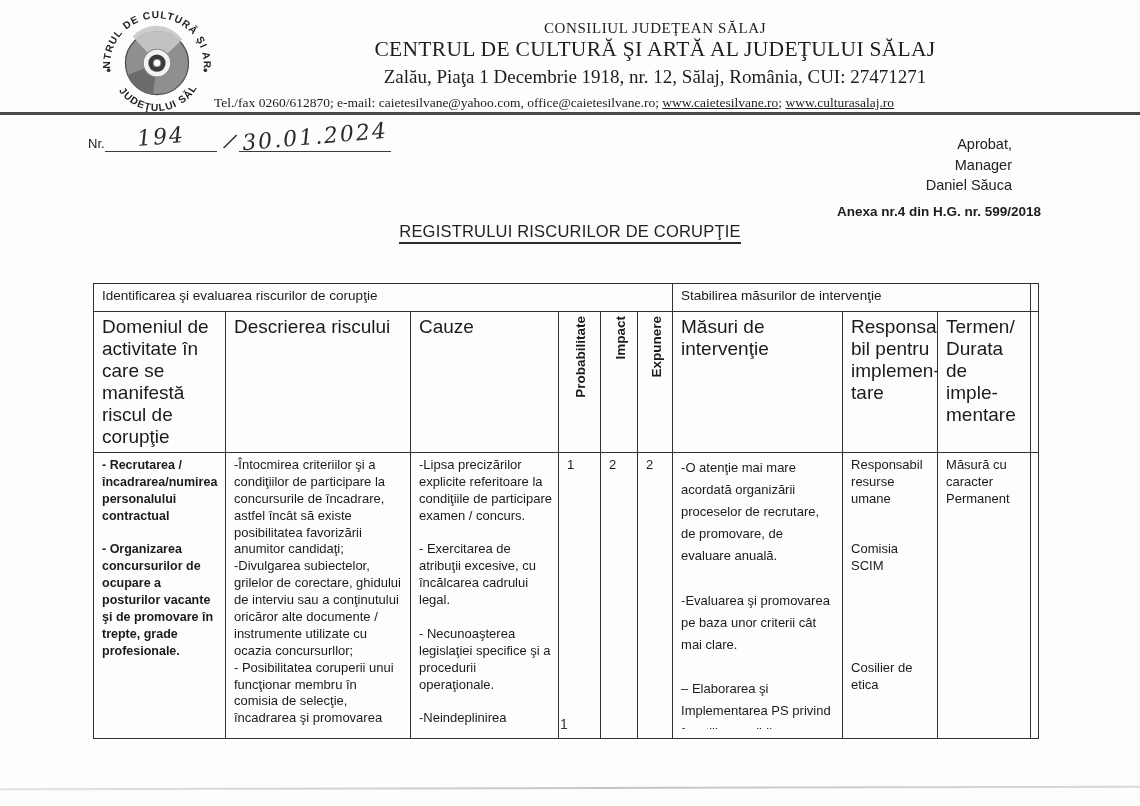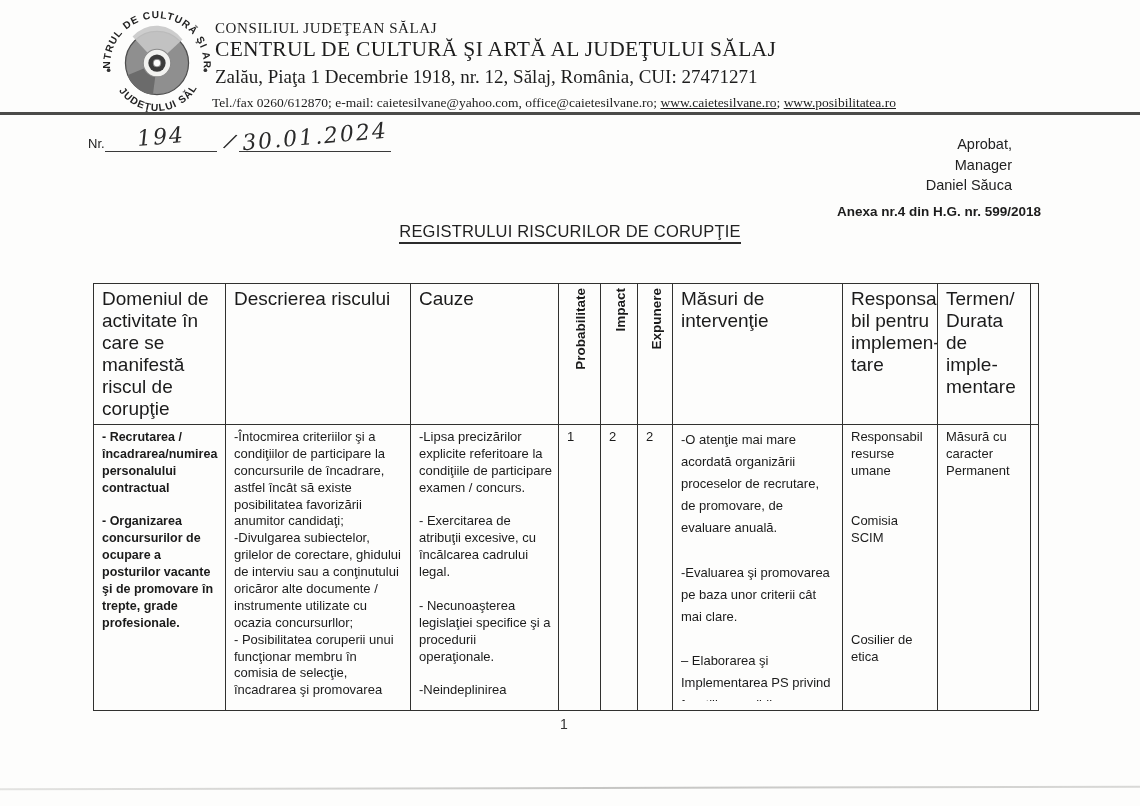--- a/index.html
+++ b/index.html
@@ -4,21 +4,21 @@
 <style>
   * { margin:0; padding:0; box-sizing:border-box; }
   body { background:#ffffff; font-family:"Liberation Sans", sans-serif; }
   .page {
     position:relative; width:1140px; height:806px;
     background:#fdfdfc; color:#1c1c1c; overflow:hidden;
   }
 
   
   .logo { position:absolute; left:102px; top:6px; width:110px; height:110px; }
-  .lh-block { position:absolute; left:215px; top:20px; width:880px; text-align:left;
+  .lh-block { position:absolute; left:215px; top:20px; width:880px; text-align:center;
               font-family:"Liberation Serif", serif; color:#1d1d1d; }
   .parent-org { font-size:15px; letter-spacing:0.6px; }
   .org-name   { font-size:21.5px; letter-spacing:0.3px; margin-top:0; }
   .org-addr   { font-size:19px; margin-top:4px; }
   .contact-line { position:absolute; left:0; top:95px; width:1108px; text-align:center;
                   font-family:"Liberation Serif", serif; font-size:13.5px; }
   .contact-line .site { text-decoration:underline; color:#1d1d1d; }
   .header-rule { position:absolute; left:0; top:112px; width:1140px; height:2.5px;
                  background:#4b4b49; }
 
@@ -97,21 +97,21 @@
     <text font-family="Liberation Sans, sans-serif" font-size="10" font-weight="bold" fill="#222" letter-spacing="1">
       <textPath href="#arcBot" startOffset="50%" text-anchor="middle">AL JUDEŢULUI SĂLAJ</textPath>
     </text>
   </svg>
 
   <div class="lh-block">
     <div class="parent-org">CONSILIUL JUDEŢEAN SĂLAJ</div>
     <div class="org-name">CENTRUL DE CULTURĂ ŞI ARTĂ AL JUDEŢULUI SĂLAJ</div>
     <div class="org-addr">Zalău, Piaţa 1 Decembrie 1918, nr. 12, Sălaj, România, CUI: 27471271</div>
   </div>
-  <div class="contact-line"><span>Tel./fax 0260/612870; e-mail: caietesilvane@yahoo.com, office@caietesilvane.ro; </span><span class="site">www.caietesilvane.ro</span><span>; </span><span class="site">www.posibilitatea.ro</span></div>
+  <div class="contact-line"><span>Tel./fax 0260/612870; e-mail: caietesilvane@yahoo.com, office@caietesilvane.ro; </span><span class="site">www.caietesilvane.ro</span><span>; </span><span class="site">www.culturasalaj.ro</span></div>
   <div class="header-rule"></div>
 
   <div class="nr-line">
     <span class="nr-label">Nr.</span><span class="hw-seg seg1"><span class="hw">194</span></span><span class="hw-slash">/</span><span class="hw-seg seg2"><span class="hw">30.01.2024</span></span>
   </div>
 
   <div class="approval">
     <div>Aprobat,</div>
     <div>Manager</div>
     <div>Daniel Săuca</div>
@@ -130,20 +130,25 @@
         <col style="width:148px">
       <col style="width:42px">
         <col style="width:37px">
         <col style="width:35px">
       <col style="width:170px">
         <col style="width:95px">
         <col style="width:93px">
       <col style="width:8px">
     </colgroup>
     <tbody>
+        <tr class="tr-group">
+      <th colspan="6" class="grp">Identificarea şi evaluarea riscurilor de corupţie</th>
+      <th colspan="3" class="grp">Stabilirea măsurilor de intervenţie</th>
+      <td class="edge"></td>
+    </tr>
     <tr class="tr-head">
       <th class="colhead">Domeniul de activitate în care se manifestă riscul de corupţie</th>
       <th class="colhead">Descrierea riscului</th>
       <th class="colhead">Cauze</th>
       <th class="vcell">
             <div class="vert">Probabilitate</div>
           </th>
       <th class="vcell">
             <div class="vert">Impact</div>
           </th>

